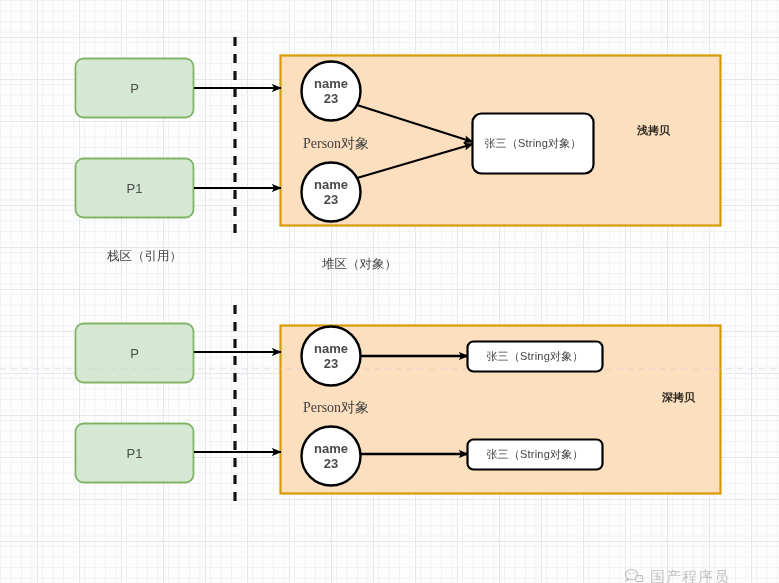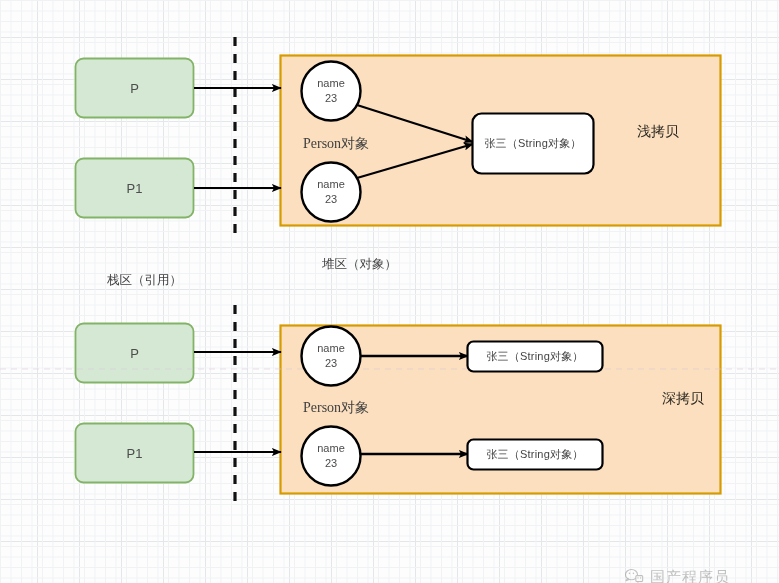--- a/index.html
+++ b/index.html
@@ -45,23 +45,24 @@
     justify-content: center;
     text-align: center;
     color: #3a3a3a;
     pointer-events: none;
   }
   .stack-box-label {
     font-size: 13px;
     color: #4d4d4d;
   }
   .circle-label {
-    font-size: 11px;
+    font-size: 13px;
     line-height: 15px;
     color: #4a4a4a;
+    font-weight: bold;
   }
   .str-box-label {
     font-size: 11px;
     color: #434343;
     letter-spacing: 0.2px;
   }
   .zone-caption {
     position: absolute;
     font-size: 12.5px;
     color: #3f3f3f;
@@ -69,22 +70,22 @@
   }
   .inner-caption {
     position: absolute;
     font-size: 14px;
     color: #3f3f3f;
     white-space: nowrap;
     font-family: Liberation Serif, serif;
   }
   .copy-caption {
     position: absolute;
-    font-size: 14px;
-    font-weight: normal;
+    font-size: 11px;
+    font-weight: bold;
     color: #2f2a22;
     white-space: nowrap;
   }
   .watermark {
     position: absolute;
     display: flex;
     align-items: center;
     gap: 6px;
     opacity: 0.42;
   }
@@ -160,21 +161,21 @@
   </div>
   <div class="node-label circle-label" style="left:301px; top:162px; width:60px; height:60px; flex-direction:column;">
     <span>name</span>
     <span>23</span>
   </div>
 
   <div class="node-label str-box-label" style="left:472px; top:113px; width:122px; height:61px;">张三（String对象）</div>
 
   <div class="inner-caption" style="left:303px; top:135px;">Person对象</div>
   <div class="copy-caption" style="left:637px; top:123px;">浅拷贝</div>
-  <div class="zone-caption" style="left:107px; top:248px;margin-top:24px;">栈区（引用）</div>
+  <div class="zone-caption" style="left:107px; top:248px;">栈区（引用）</div>
   <div class="zone-caption" style="left:322px; top:256px;">堆区（对象）</div>
 
   <div class="node-label stack-box-label" style="left:75px; top:323px; width:119px; height:60px;">P</div>
   <div class="node-label stack-box-label" style="left:75px; top:423px; width:119px; height:60px;">P1</div>
 
   <div class="node-label circle-label" style="left:301px; top:326px; width:60px; height:60px; flex-direction:column;">
     <span>name</span>
     <span>23</span>
   </div>
   <div class="node-label circle-label" style="left:301px; top:426px; width:60px; height:60px; flex-direction:column;">

